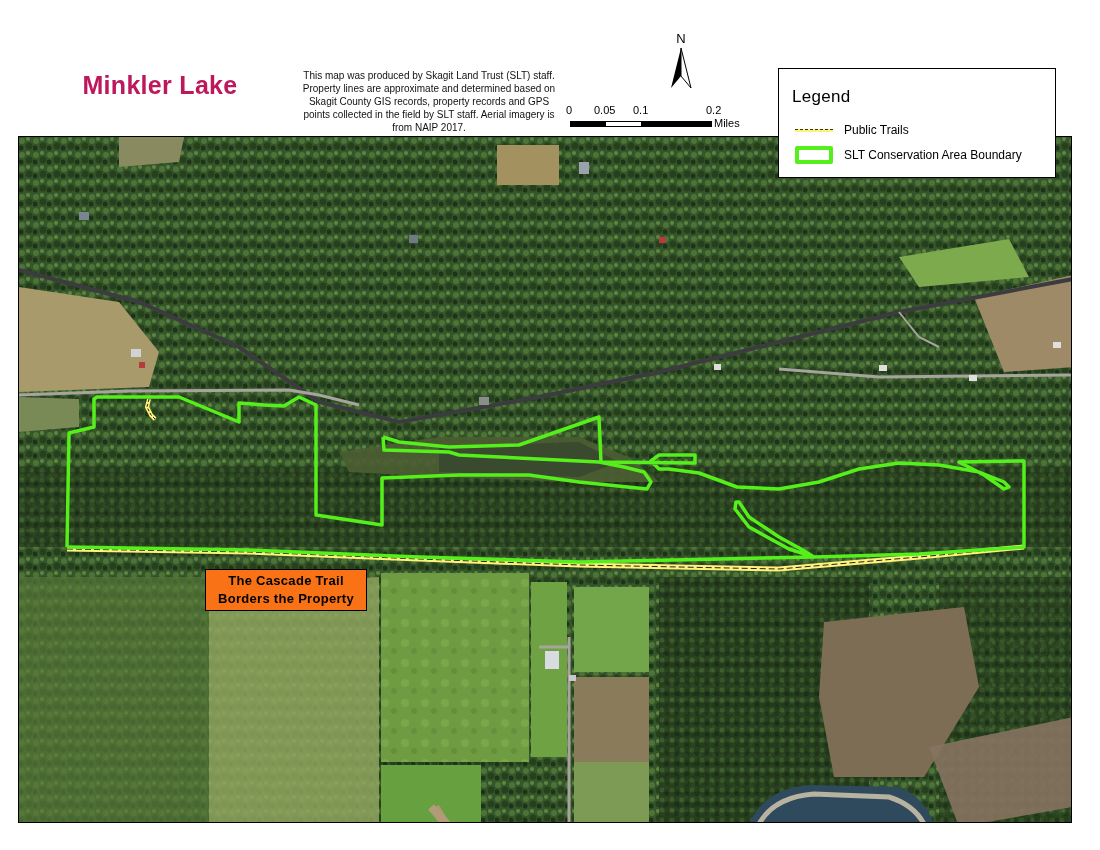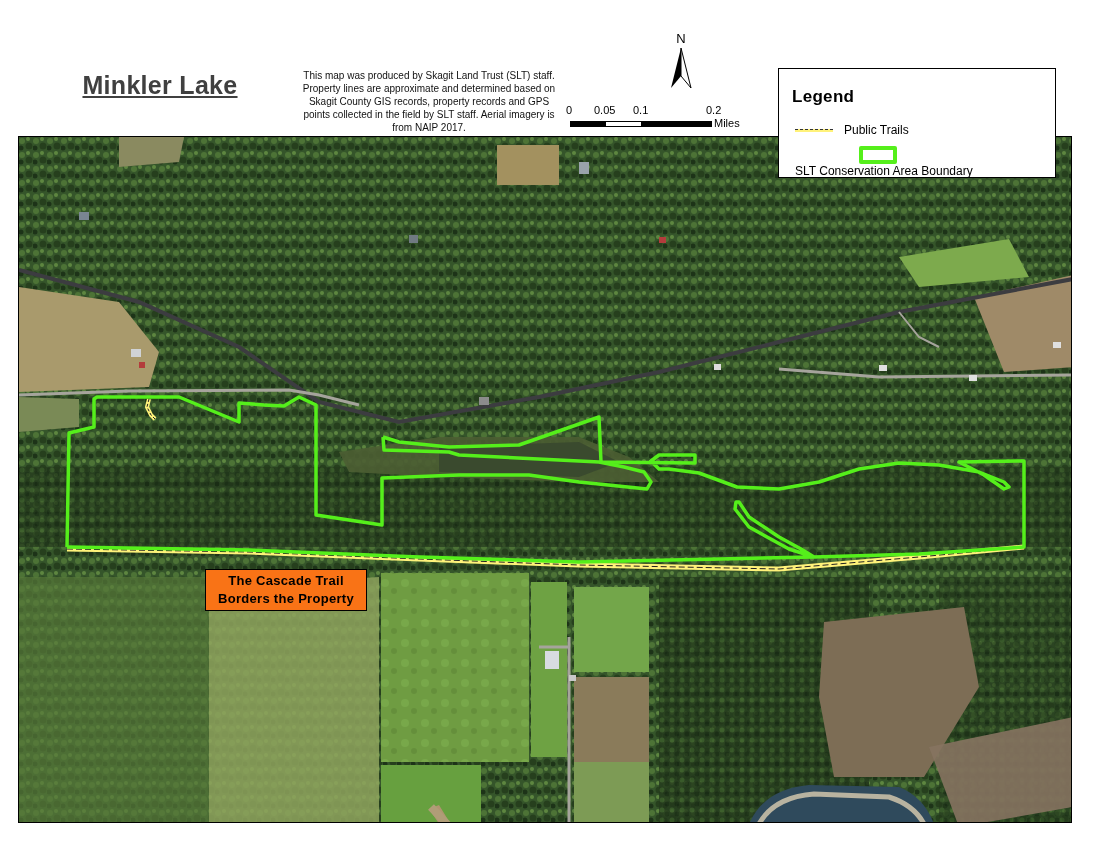--- a/index.html
+++ b/index.html
@@ -1,29 +1,29 @@
 <!DOCTYPE html>
 <html><head>
 <meta charset="utf-8">
 <style>
   html, body { margin:0; padding:0; }
   body { width:1100px; height:850px; background:#ffffff; position:relative; overflow:hidden; font-family:"Liberation Sans", sans-serif; }
-  .title { position:absolute; left:26px; top:68px; width:268px; text-align:center; font-family:"Liberation Sans", sans-serif; font-weight:bold; font-size:25px; line-height:34px; color:#404040; letter-spacing:0.3px;text-decoration:underline; }
+  .title { position:absolute; left:26px; top:68px; width:268px; text-align:center; font-family:"Liberation Sans", sans-serif; font-weight:bold; font-size:25px; line-height:34px; color:#be185d; letter-spacing:0.3px; }
   .credits { position:absolute; left:298px; top:69px; width:262px; text-align:center; font-size:10px; line-height:13px; color:#111; }
   .north { position:absolute; left:667px; top:32px; width:28px; height:60px; }
   .north-label { position:absolute; left:0; top:0; width:28px; text-align:center; font-size:13px; line-height:14px; color:#000; }
   .scale { position:absolute; left:566px; top:104px; width:200px; height:26px; }
   .scale .tick { position:absolute; top:0; font-size:11px; line-height:12px; color:#000; }
   .scale .bar { position:absolute; top:17px; height:6px; background:#000; }
   .scale .bar.white { background:#fff; border-top:1px solid #000; border-bottom:1px solid #000; height:4px; }
   .scale .unit { position:absolute; left:148px; top:13px; font-size:11px; color:#000; }
   .map { position:absolute; left:18px; top:136px; width:1054px; height:687px; border:1px solid #000; box-sizing:border-box; overflow:hidden; background:#3e5a28; }
   .map svg { position:absolute; left:0; top:0; }
   .legend { position:absolute; left:778px; top:68px; width:278px; height:110px; background:#fff; border:1px solid #000; box-sizing:border-box; }
-  .legend-title { position:absolute; left:13px; top:18px; font-weight:bold; font-size:17px; color:#000; letter-spacing:0.3px; }
+  .legend-title { position:absolute; left:13px; top:18px; font-weight:normal; font-size:17px; color:#000; letter-spacing:0.3px; }
   .legend-item { position:absolute; left:16px; display:flex; align-items:center; }
   .legend-item .sym { width:40px; height:18px; position:relative; margin-right:9px; }
   .legend-item .lbl { font-size:12px; color:#000; }
   .sym-trail { position:absolute; left:0; top:8px; width:38px; height:3px; background:#fff27a; border-top:1px dashed #333; box-sizing:border-box; }
   .sym-boundary { position:absolute; left:0; top:0; width:38px; height:18px; border:4px solid #55ef1b; box-sizing:border-box; border-radius:2px; }
   .callout { position:absolute; left:205px; top:569px; width:162px; height:42px; background:#f97316; border:1px solid #000; box-sizing:border-box; text-align:center; font-weight:bold; font-size:13px; line-height:18px; padding-top:2px; color:#000; letter-spacing:0.3px; }
 </style>
 </head>
 <body>
 
@@ -140,21 +140,21 @@
 </div>
 
 <div class="legend">
   <div class="legend-title">Legend</div>
   <div class="legend-item" style="top:52px;">
     <div class="sym">
         <div class="sym-trail"></div>
       </div>
     <span class="lbl">Public Trails</span>
   </div>
-  <div class="legend-item" style="top:77px;flex-direction:column;">
+  <div class="legend-item" style="top:77px;">
     <div class="sym">
         <div class="sym-boundary"></div>
       </div>
     <span class="lbl">SLT Conservation Area Boundary</span>
   </div>
 </div>
 
 <div class="callout">
   <div>The Cascade Trail</div>
   <div>Borders the Property</div>

